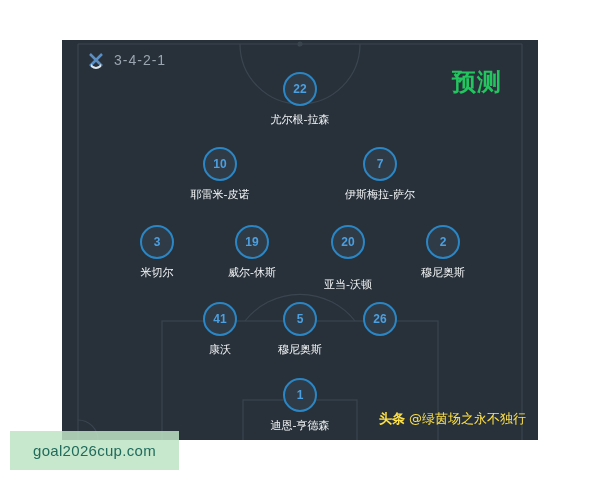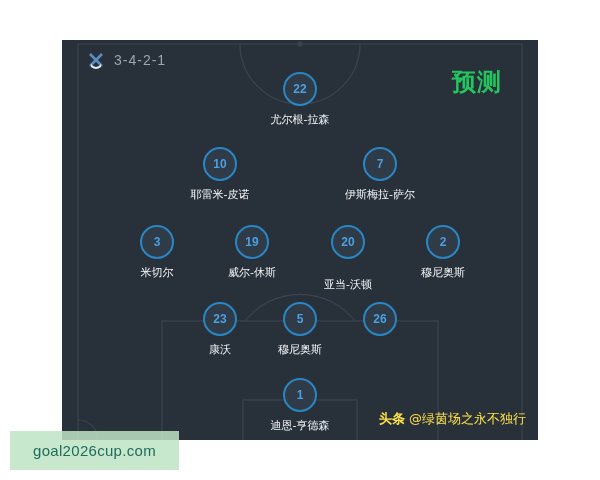--- a/index.html
+++ b/index.html
@@ -88,21 +88,21 @@
         <span class="player-name">亚当-沃顿</span>
       </div>
       <div class="player" style="left: 381px; top: 185px;">
         <div class="player-circle">
           <span class="player-num">2</span>
         </div>
         <span class="player-name">穆尼奥斯</span>
       </div>
       <div class="player" style="left: 158px; top: 262px;">
         <div class="player-circle">
-          <span class="player-num">23</span>
+          <span class="player-num">41</span>
         </div>
         <span class="player-name">康沃</span>
       </div>
       <div class="player" style="left: 238px; top: 262px;">
         <div class="player-circle">
           <span class="player-num">5</span>
         </div>
         <span class="player-name">穆尼奥斯</span>
       </div>
       <div class="player" style="left: 318px; top: 262px;">

